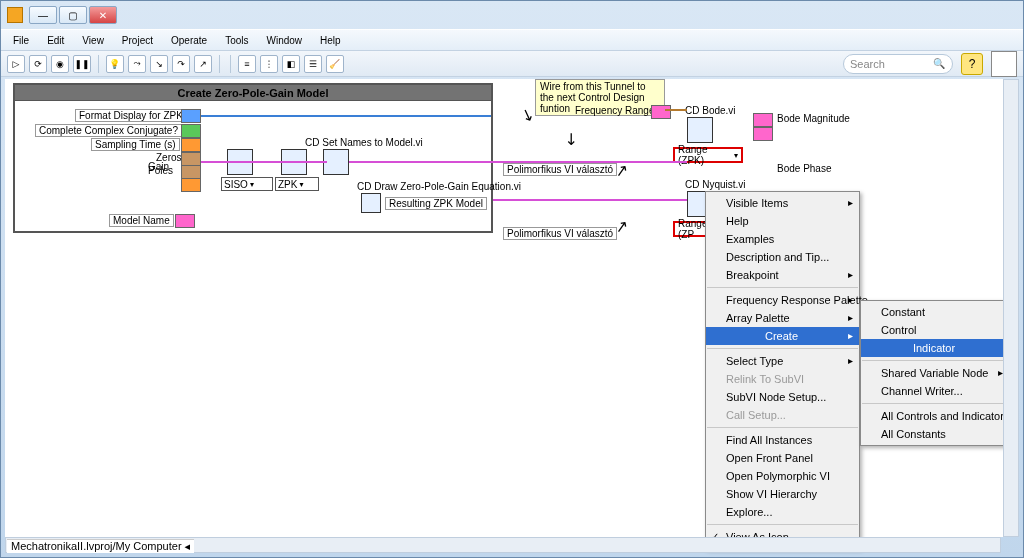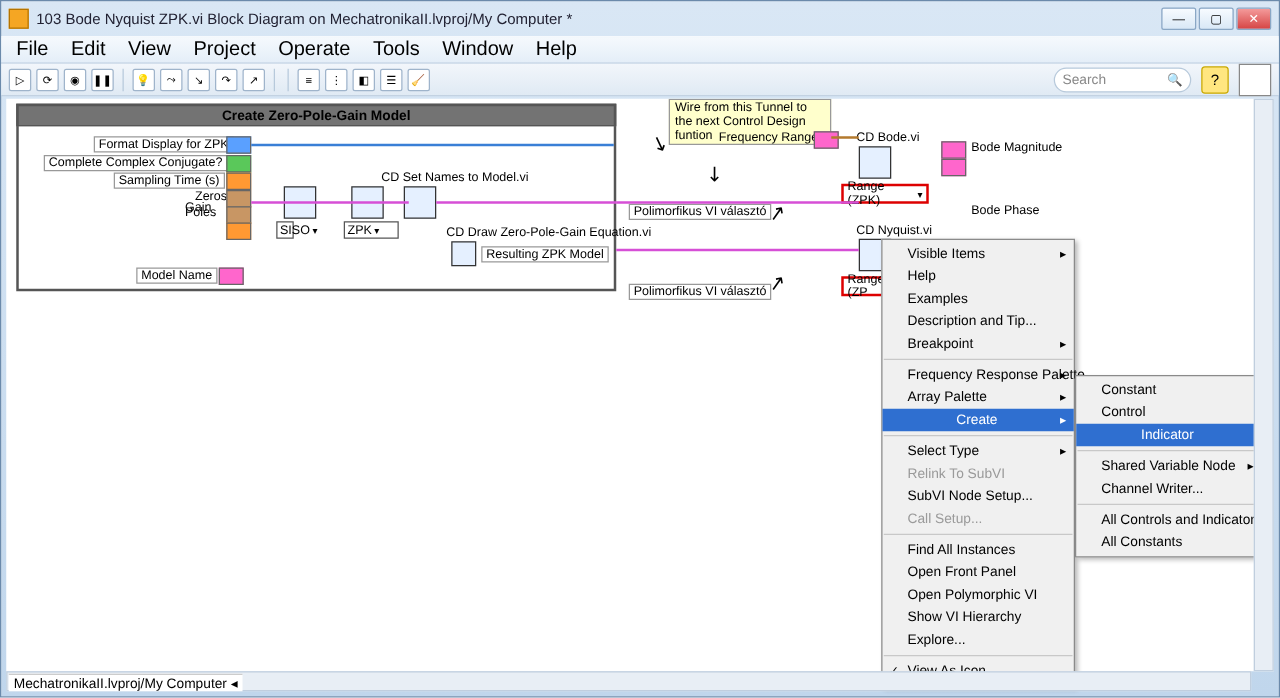--- a/index.html
+++ b/index.html
@@ -8,21 +8,21 @@
 
 .window-frame { width: 1024px; height: 558px; background: linear-gradient(#d9e7f5, #c0d6ec); border: 1px solid #6b8aab; position: relative; }
 .titlebar { height: 28px; display: flex; align-items: center; padding: 0 6px; }
 .titlebar .app-icon { width: 16px; height: 16px; background: #f5a623; border: 1px solid #b57400; margin-right: 6px; }
 .titlebar .title { font-size: 12px; color: #223; flex: 1; }
 .win-btns { display: flex; gap: 2px; }
 .win-btn { width: 28px; height: 18px; background: linear-gradient(#f7fbff,#d9e8f6); border: 1px solid #8aa7c5; border-radius: 2px; font-size: 10px; display:flex;align-items:center;justify-content:center; }
 .win-btn.close { background: linear-gradient(#f49b9b,#d64545); color:#fff; }
 
 .menubar { height: 22px; background: linear-gradient(#f5f9fd,#e4eef8); border-top:1px solid #fff; border-bottom:1px solid #c3d2e2; display:flex; align-items:center; padding:0 4px; gap:2px; }
-.menubar span { font-size: 16px; padding: 2px 8px; }
+.menubar span { font-size: 10px; padding: 2px 8px; }
 
 .toolbar { height: 26px; background: linear-gradient(#f2f6fb,#e0eaf4); border-bottom:1px solid #c3d2e2; display:flex; align-items:center; padding:0 6px; gap:4px; }
 .tool-btn { width:18px; height:18px; border:1px solid #9fb4cb; background:#fff; border-radius:2px; font-size:9px; display:flex;align-items:center;justify-content:center; }
 .font-select { height:20px; border:1px solid #9fb4cb; background:#fff; font-size:11px; padding:0 16px 0 4px; position:relative; }
 .font-select::after { content:"▾"; position:absolute; right:3px; top:2px; font-size:9px; }
 .tool-sep { width:1px; height:18px; background:#b7c9db; margin:0 3px; }
 .search-box { margin-left:auto; height:20px; width:110px; border:1px solid #b7c9db; border-radius:10px; background:#fff; font-size:11px; color:#888; display:flex; align-items:center; padding:0 6px; }
 .search-box::after { content:"🔍"; font-size:10px; margin-left:auto; }
 .help-btn { width:22px; height:22px; margin-left:4px; background:#ffe680; border:1px solid #c9a800; border-radius:3px; display:flex;align-items:center;justify-content:center; font-size:12px; }
 .corner-icon { width:26px; height:26px; margin-left:4px; background:#fff; border:1px solid #888; }
@@ -65,21 +65,20 @@
 .wire.bl { background:#3a7fd6; }
 .wire.br { background:#b47a2e; }
 </style>
 </head>
 <body>
 
 <div class="window-frame">
 
   <div class="titlebar">
     <div class="app-icon"></div>
-    <div class="title">103 Bode Nyquist ZPK.vi Block Diagram on MechatronikaII.lvproj/My Computer *</div>
     <div class="win-btns">
       <div class="win-btn">—</div>
       <div class="win-btn">▢</div>
       <div class="win-btn close">✕</div>
     </div>
   </div>
 
   <div class="menubar">
     <span>File</span>
     <span>Edit</span>
@@ -138,21 +137,21 @@
     <div class="ctl-lbl" style="left:140px; top:86px; border:0; background:transparent;">Poles</div>
     <div class="term brn" style="left:176px; top:86px;"></div>
 
     <div class="ctl-lbl" style="left:140px; top:82px; border:0; background:transparent;text-align:center;">Gain</div>
     <div class="term" style="left:176px; top:99px;"></div>
 
     <div class="ctl-lbl" style="left:104px; top:135px;">Model Name</div>
     <div class="term mag" style="left:170px; top:135px;"></div>
 
     <div class="node" style="left:222px; top:70px;"></div>
-    <div class="small-drop" style="left:216px; top:98px; width:14px;">SISO</div>
+    <div class="small-drop" style="left:216px; top:98px; width:52px;">SISO</div>
 
     <div class="node" style="left:276px; top:70px;"></div>
     <div class="small-drop" style="left:270px; top:98px; width:44px;">ZPK</div>
 
     <div class="node-lbl" style="left:300px; top:58px;">CD Set Names to Model.vi</div>
     <div class="node" style="left:318px; top:70px;"></div>
 
     <div class="node-lbl" style="left:352px; top:102px;">CD Draw Zero-Pole-Gain Equation.vi</div>
     <div class="node" style="left:356px; top:114px; width:20px; height:20px;"></div>
     <div class="ctl-lbl" style="left:380px; top:118px;">Resulting ZPK Model</div>

